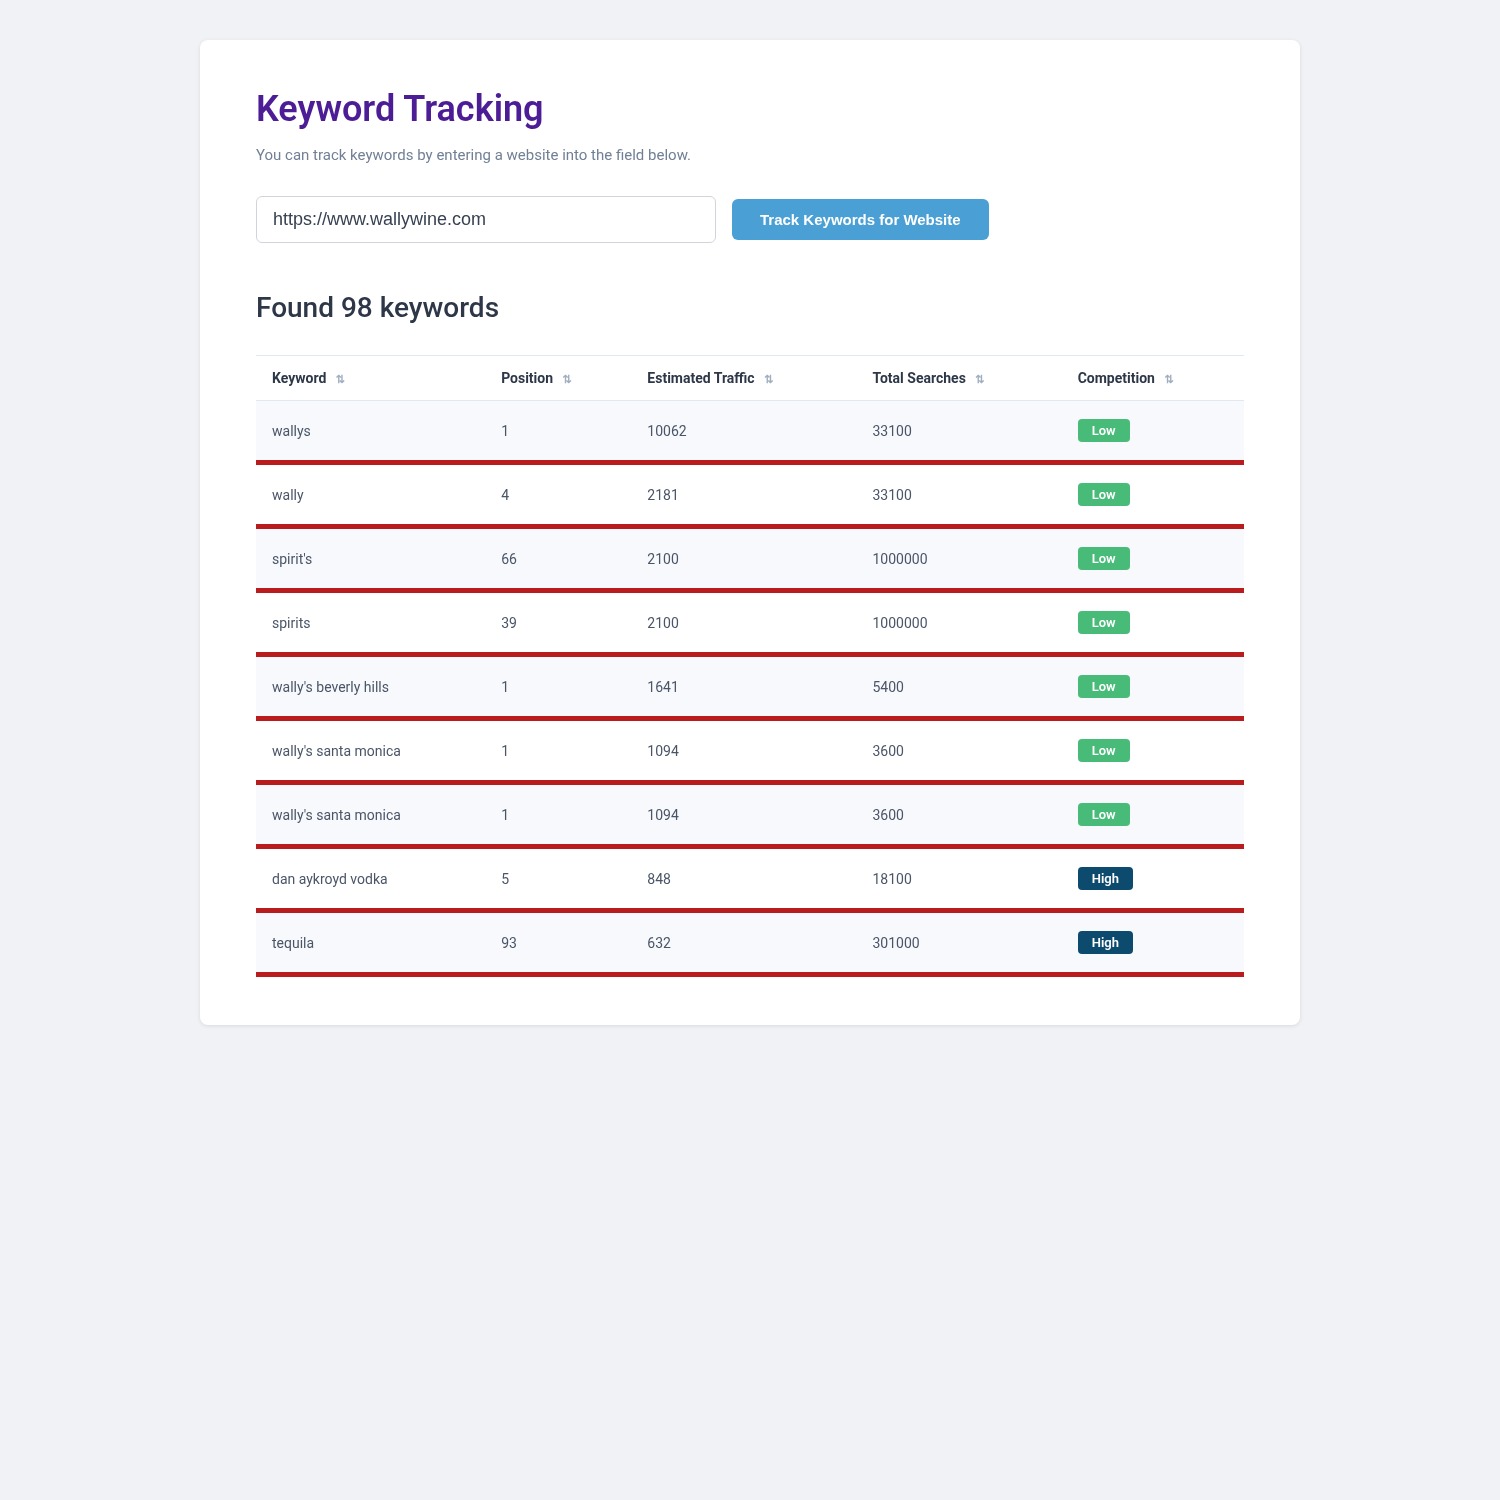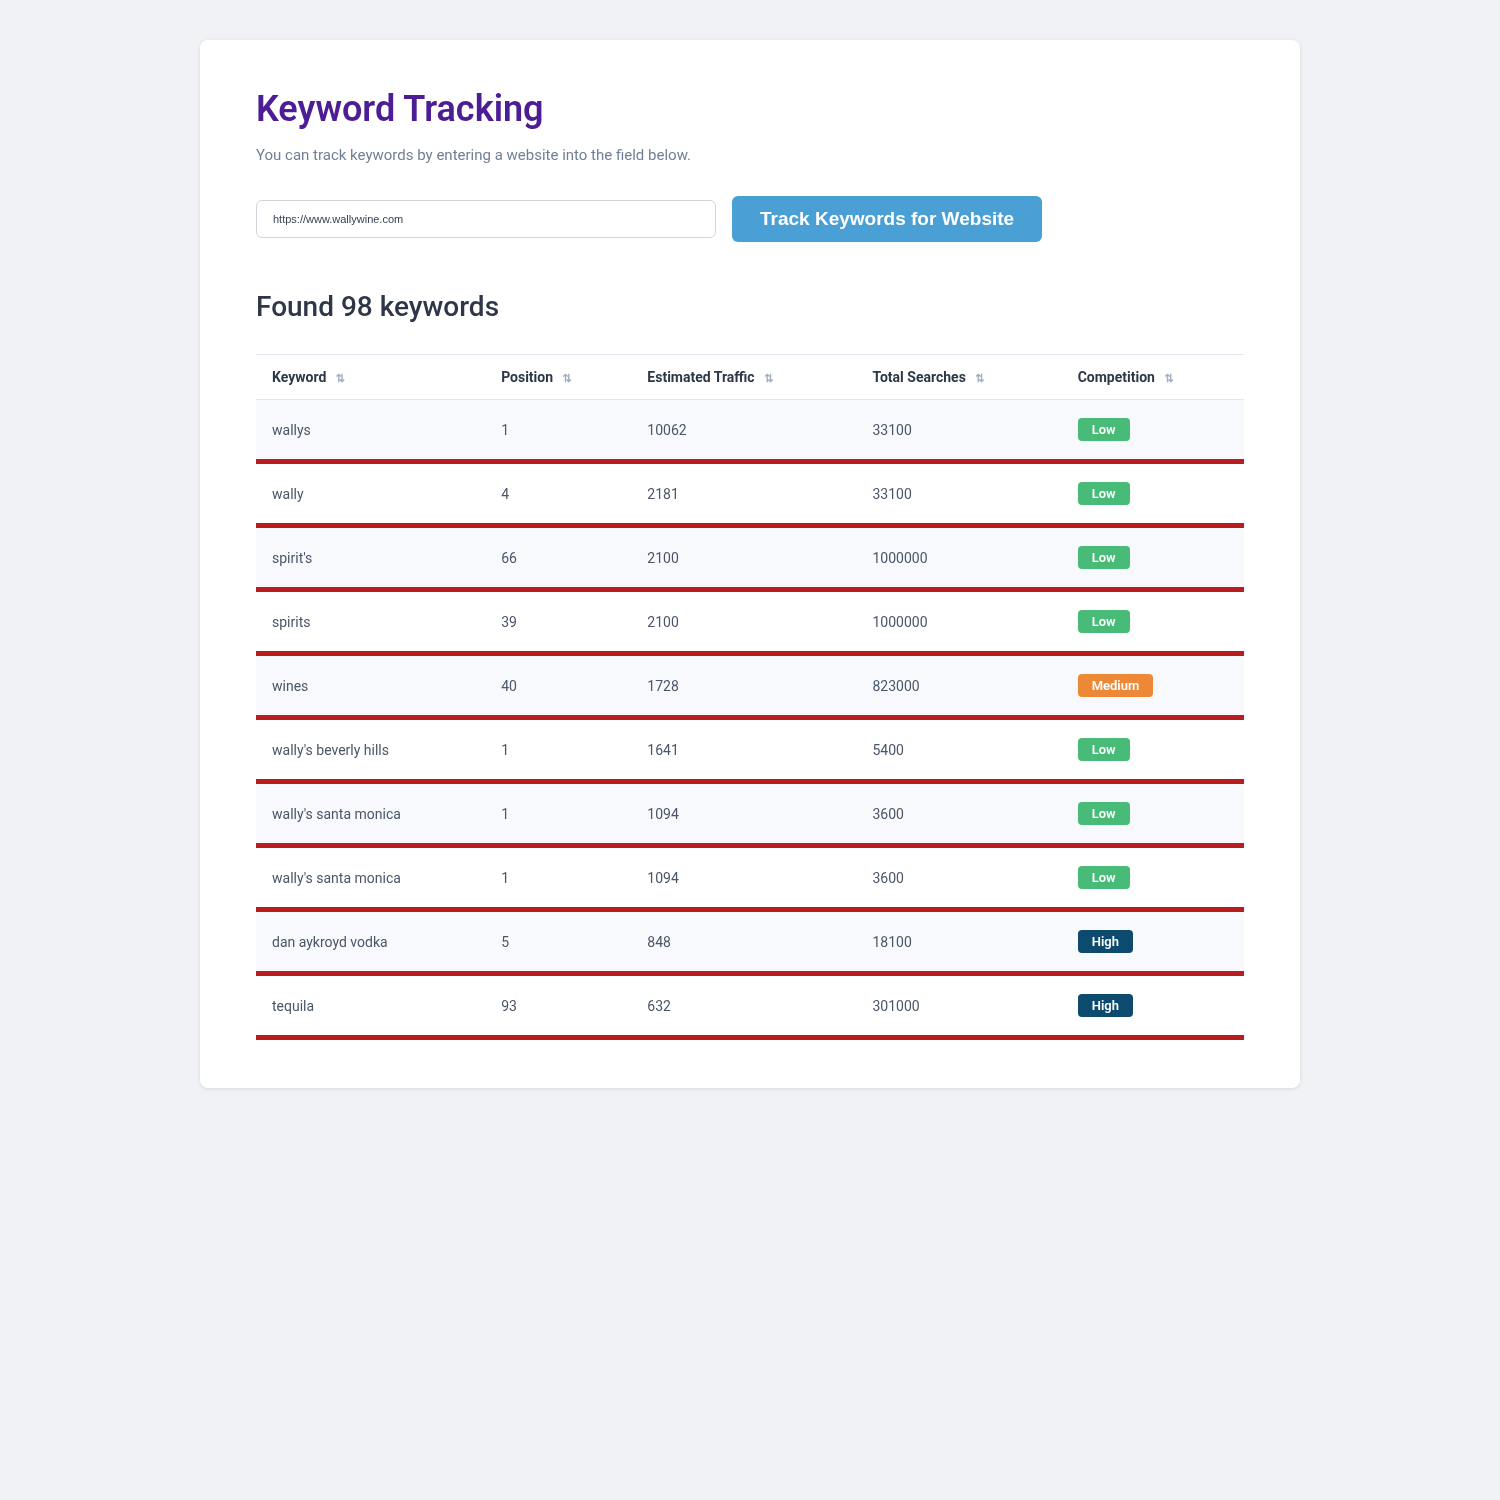--- a/index.html
+++ b/index.html
@@ -47,32 +47,32 @@
       gap: 16px;
       margin-bottom: 48px;
     }
 
     .url-input {
       flex: 1;
       max-width: 460px;
       padding: 12px 16px;
       border: 1px solid #d1d5db;
       border-radius: 6px;
-      font-size: 11px;
+      font-size: 18px;
       color: #374151;
       outline: none;
     }
 
     .track-button {
       background: #4a9fd4;
       color: #ffffff;
       border: none;
       border-radius: 6px;
       padding: 12px 28px;
-      font-size: 19px;
+      font-size: 15px;
       font-weight: 600;
       cursor: pointer;
       white-space: nowrap;
     }
 
     .results-heading {
       font-size: 28px;
       font-weight: 500;
       color: #2d3748;
       margin-bottom: 20px;
@@ -221,29 +221,20 @@
           <tr>
       <td>spirits</td>
       <td>39</td>
       <td>2100</td>
       <td>1000000</td>
       <td>
         <span class="badge badge-low">Low</span>
       </td>
     </tr>
           <tr>
-      <td>wines</td>
-      <td>40</td>
-      <td>1728</td>
-      <td>823000</td>
-      <td>
-        <span class="badge badge-medium">Medium</span>
-      </td>
-    </tr>
-          <tr>
       <td>wally's beverly hills</td>
       <td>1</td>
       <td>1641</td>
       <td>5400</td>
       <td>
         <span class="badge badge-low">Low</span>
       </td>
     </tr>
           <tr>
       <td>wally's santa monica</td>

